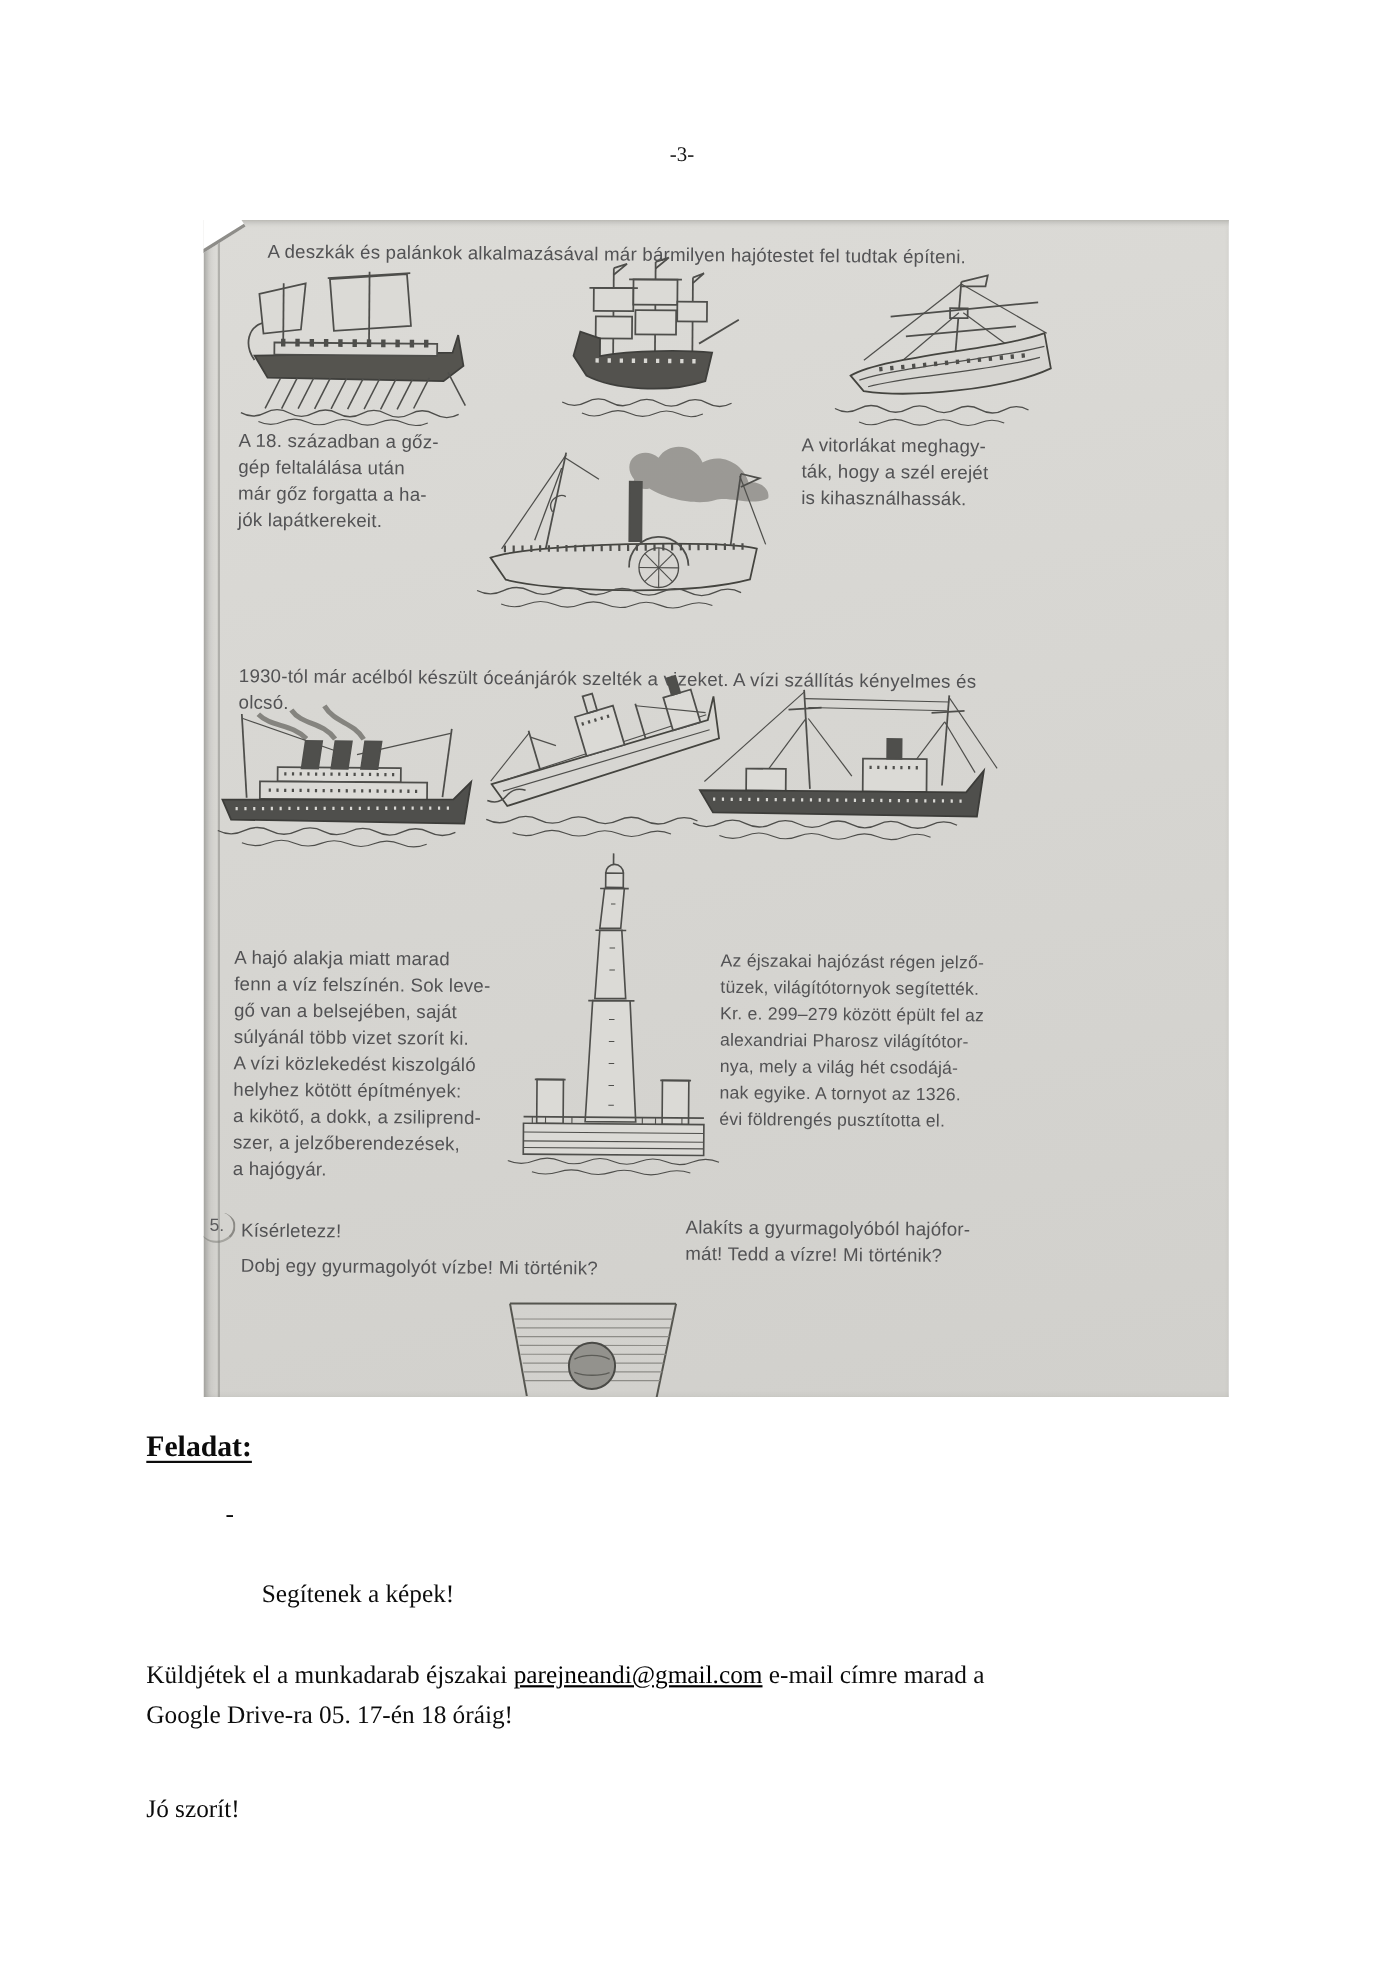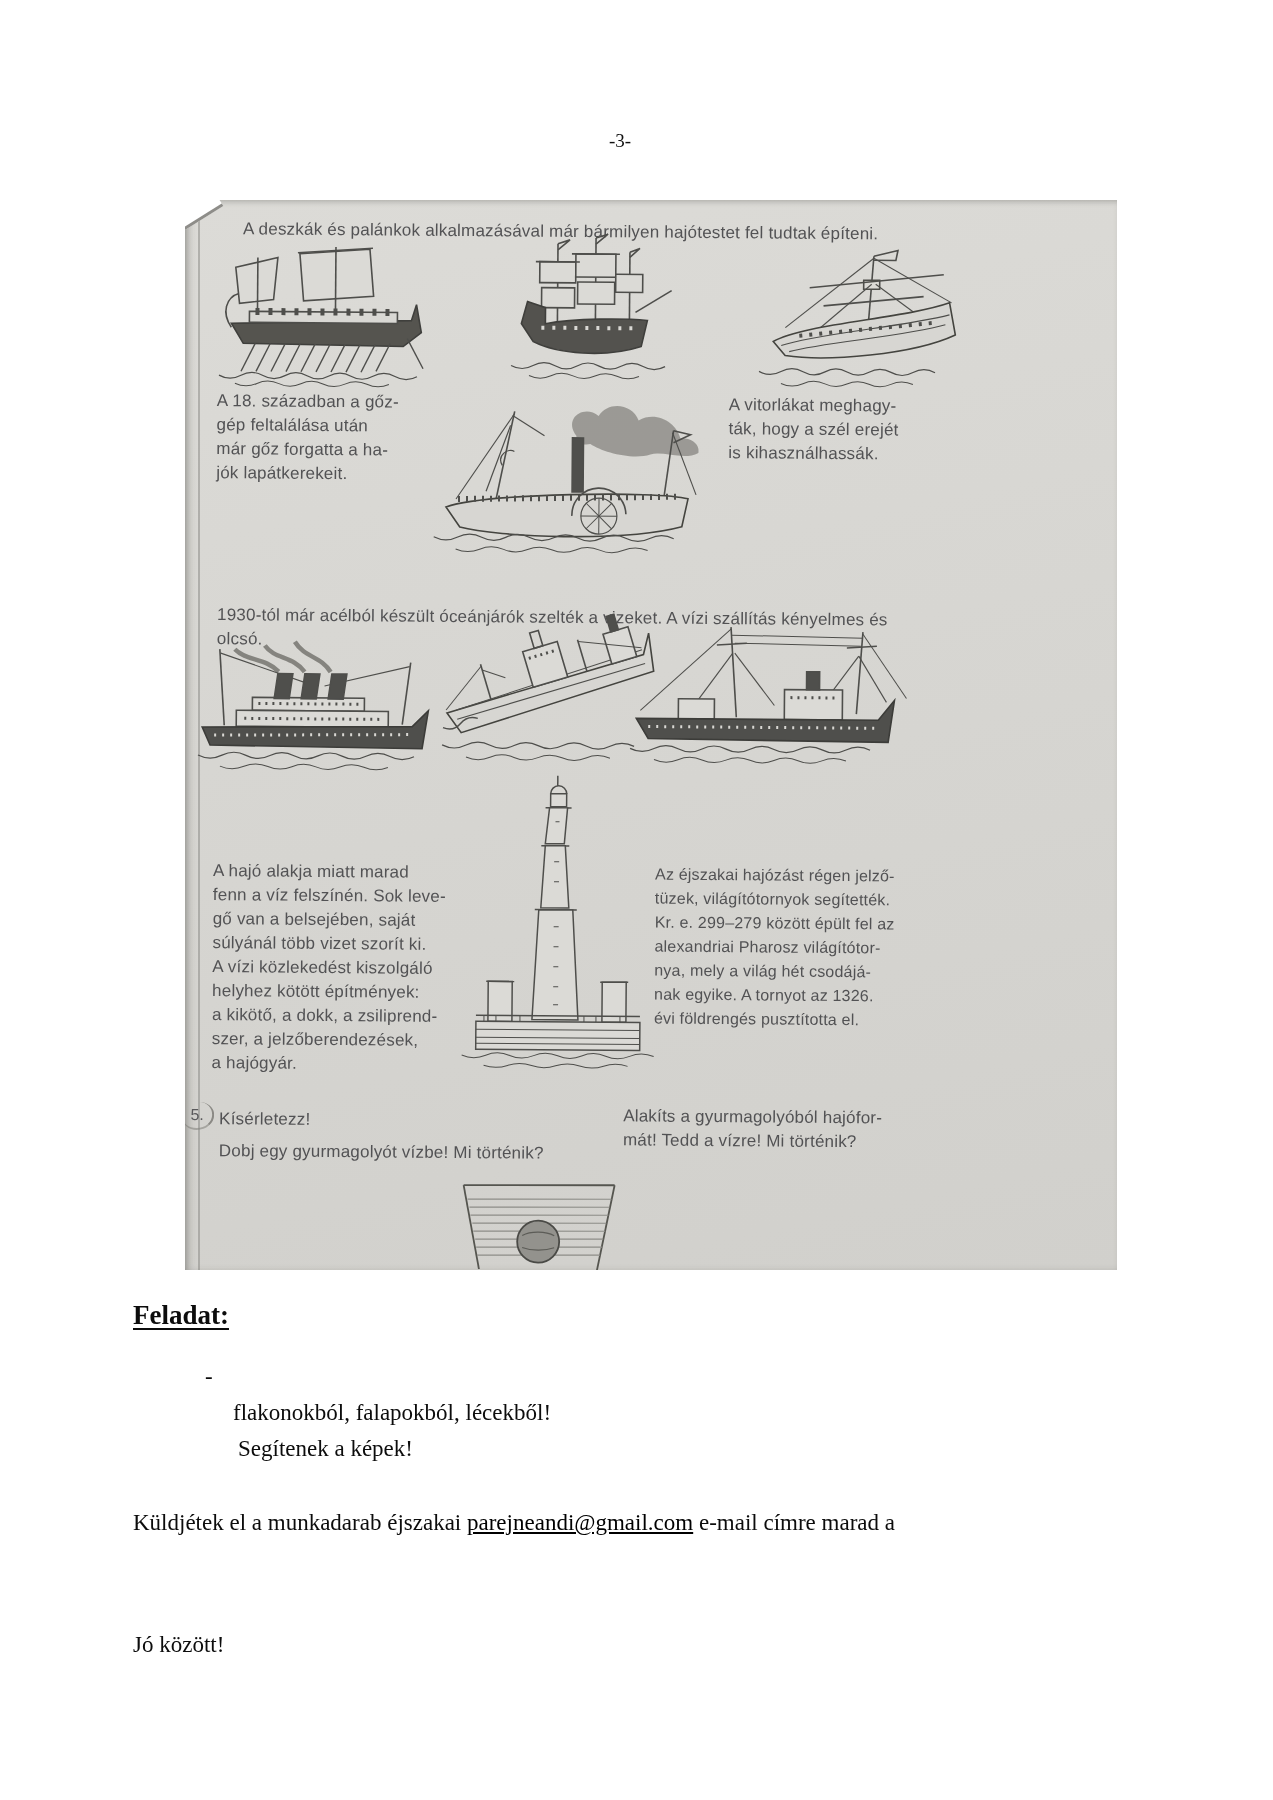--- a/index.html
+++ b/index.html
@@ -307,20 +307,20 @@
         <path d="M92,54 a21,10 0 0 1 32,0" stroke="#5c5c57" stroke-width="1.2"></path>
         <path d="M92,66 a24,10 0 0 0 32,0" stroke="#5c5c57" stroke-width="1.2"></path>
       </svg>
 
     </div>
   </div>
 
   <div class="abs doc heading">Feladat:</div>
 
   <div class="abs doc dash">-</div>
-  <div class="abs doc b2">flakonokból, falapokból, lécekből!</div>
   <div class="abs doc b3">Segítenek a képek!</div>
 
   <div class="abs doc s1"><span>Küldjétek el a munkadarab éjszakai </span><a class="maillink">parejneandi@gmail.com</a><span> e-mail címre marad a</span></div>
-
-  <div class="abs doc closing">Jó között!</div>
+  <div class="abs doc s2">Google Drive-ra 05. 17-én 18 óráig!</div>
+
+  <div class="abs doc closing">Jó szorít!</div>
 
 </div>
 
 </body></html>

